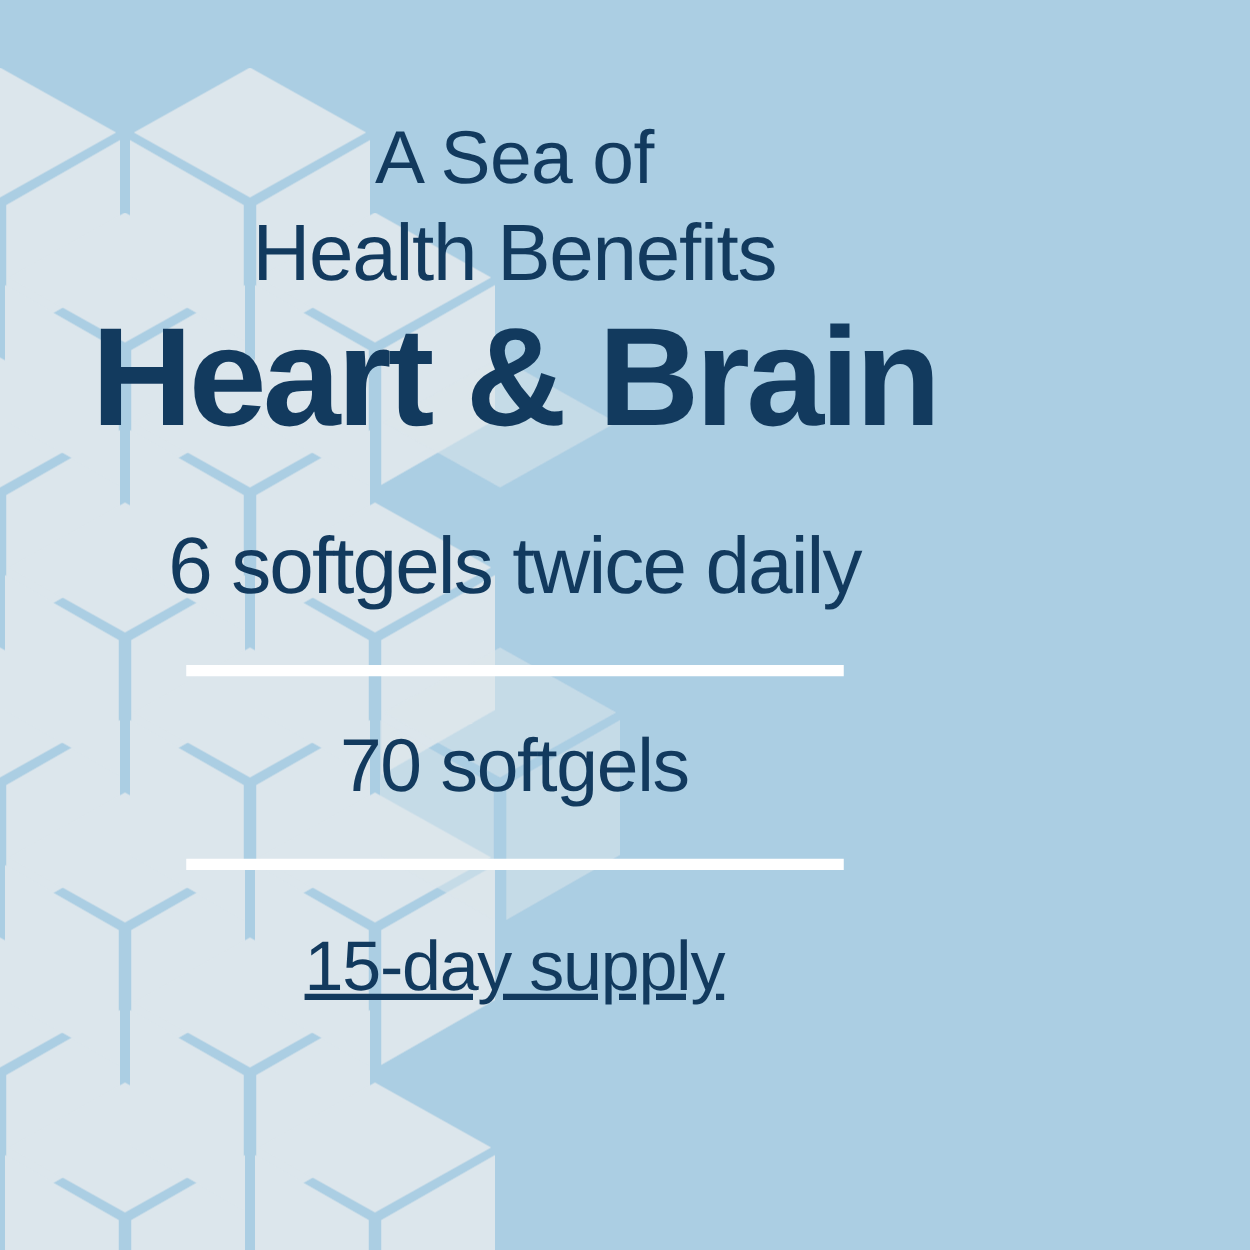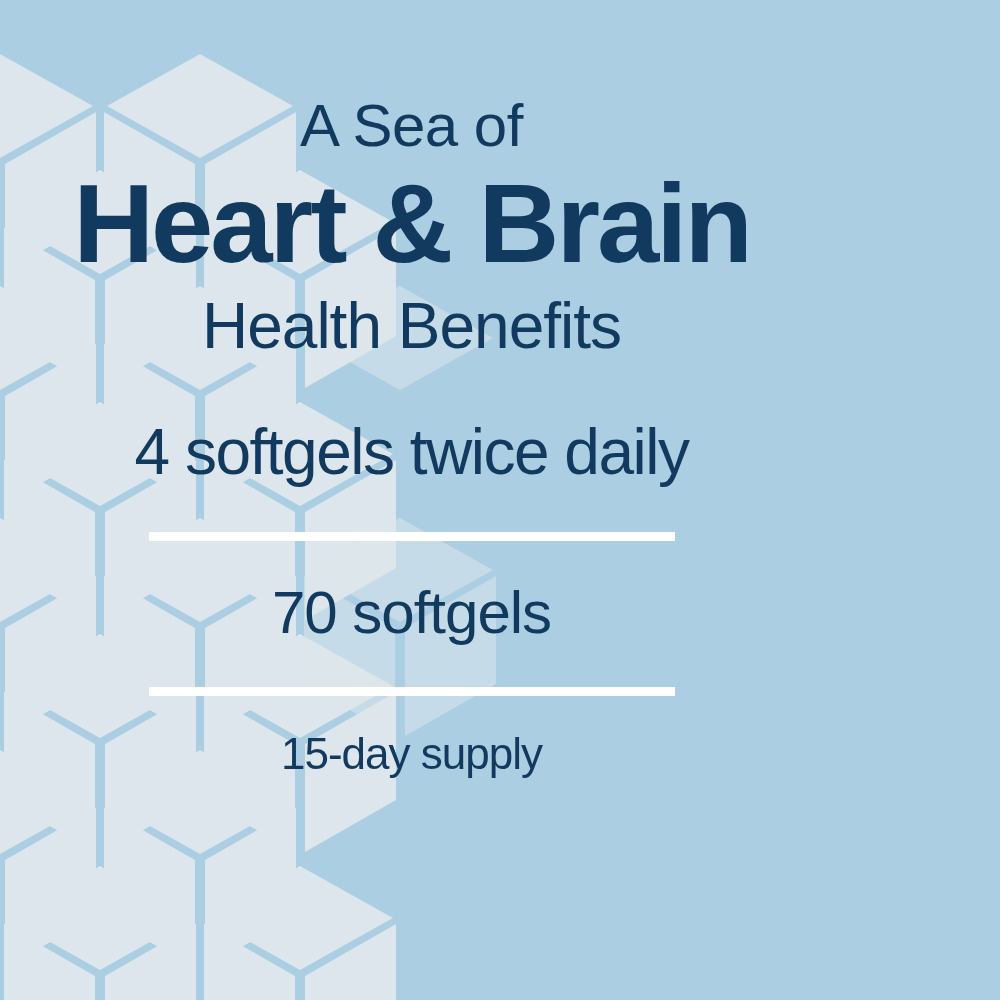--- a/index.html
+++ b/index.html
@@ -87,24 +87,25 @@
   
   .count {
     margin-top: 42px;
     font-size: 60px;
     font-weight: 400;
     letter-spacing: -1px;
   }
 
   
   .supply {
-    margin-top: 36px;
-    font-size: 44px;
+    margin-top: 49px;
+    font-size: 56px;
     font-weight: 400;
     letter-spacing: -1px;
+    text-decoration: underline;
   }
 
   .divider {
     width: 526px;
     height: 9px;
     background: #ffffff;
     flex: none;
   }
   .divider.first { margin-top: 48px; }
   .divider.second { margin-top: 44px; }
@@ -160,25 +161,25 @@
         <use href="#cubeTopOnly" x="300" y="282"></use>
         <use href="#cube" x="300" y="514"></use>
       </g>
     </g>
   </svg>
 
   <div id="content">
 
     <div class="line eyebrow">A Sea of</div>
 
+    <div class="line subhead">Health Benefits</div>
+
     <div class="line headline">Heart &amp; Brain</div>
 
-    <div class="line subhead">Health Benefits</div>
-
-    <div class="line dosage">4 softgels twice daily</div>
+    <div class="line dosage">6 softgels twice daily</div>
 
     <div class="divider first"></div>
 
     <div class="line count">70 softgels</div>
 
     <div class="divider second"></div>
 
     <div class="line supply">15-day supply</div>
 
   </div>

